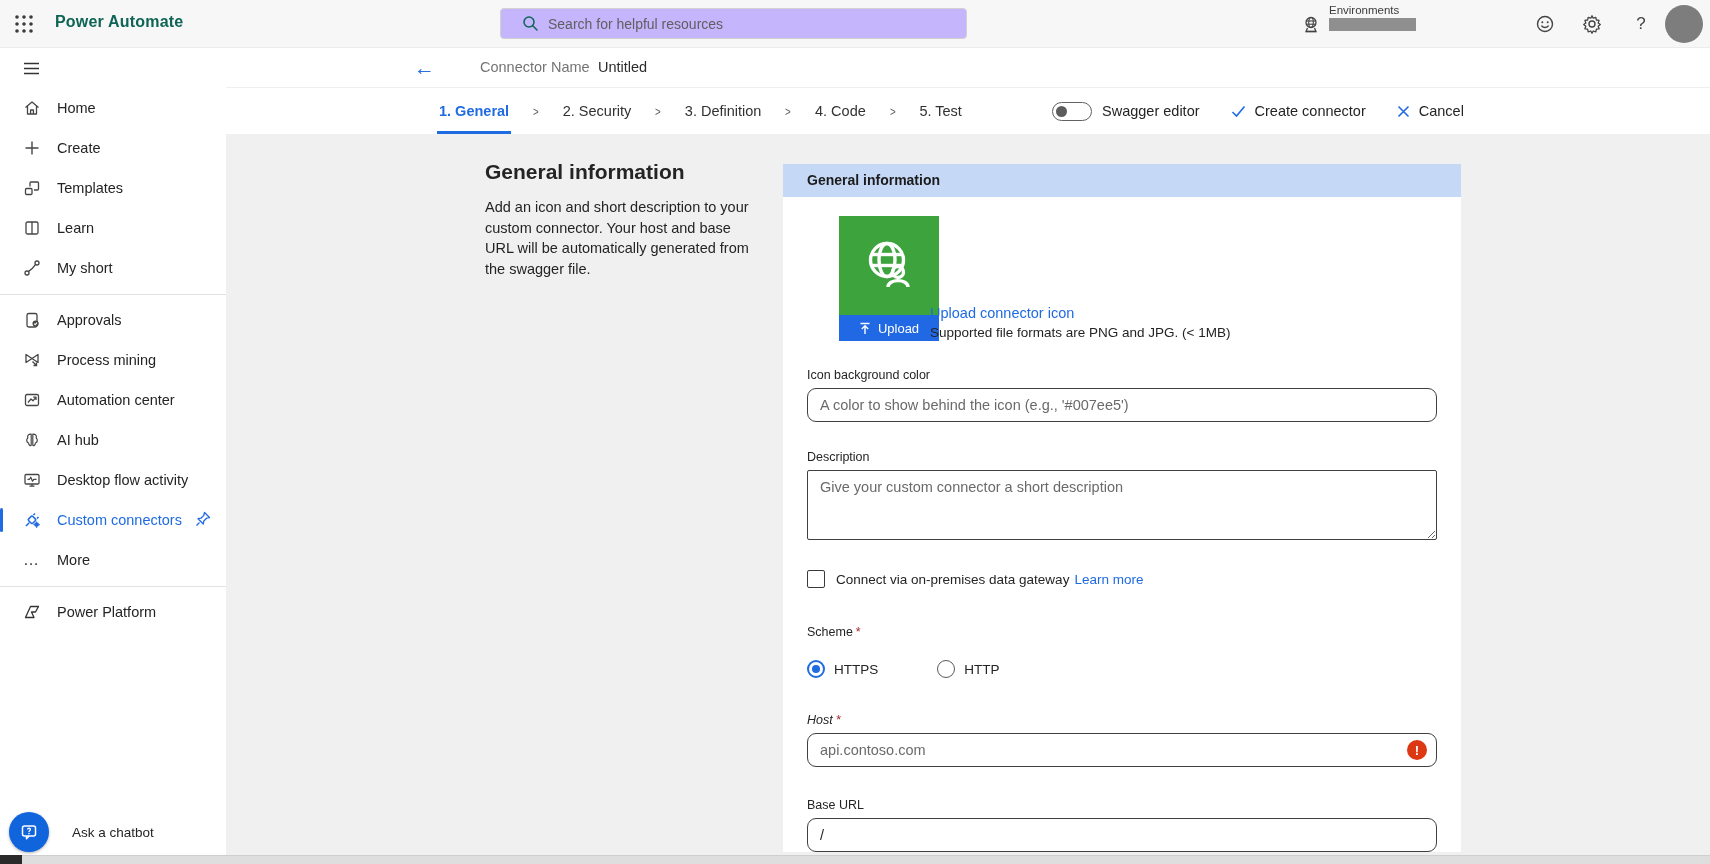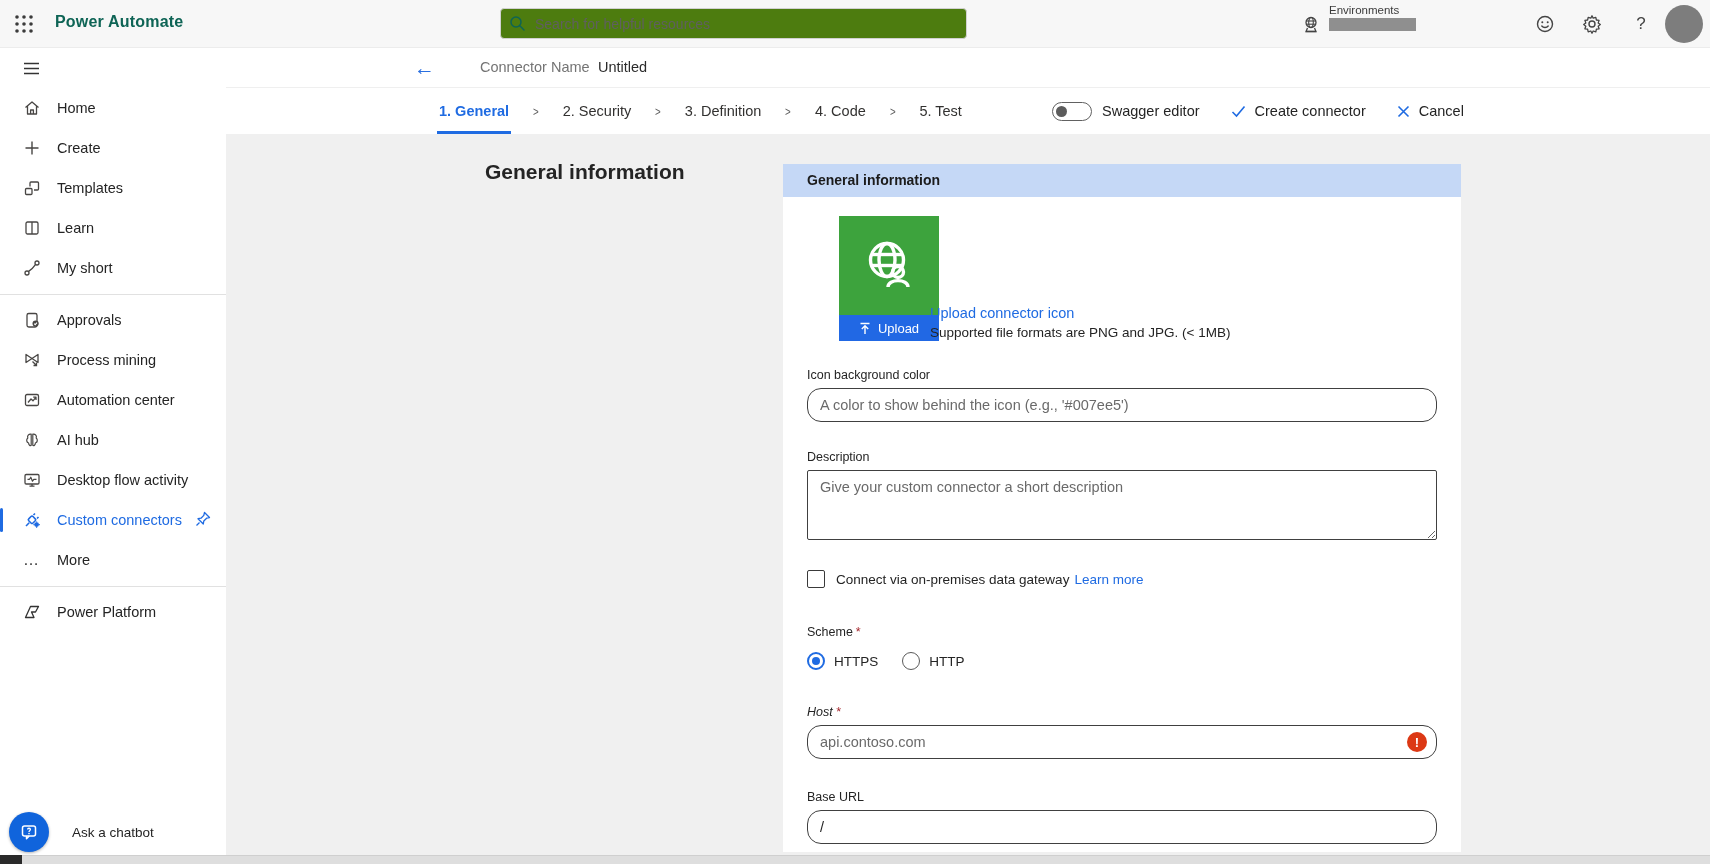--- a/index.html
+++ b/index.html
@@ -4,21 +4,21 @@
 <style>
   * { margin:0; padding:0; box-sizing:border-box; }
   html,body { width:1710px; height:864px; overflow:hidden; }
   body { font-family:"Liberation Sans", sans-serif; background:#f0f0f0; color:#242424; }
   .screen { position:relative; width:1710px; height:864px; }
 
   
   .topbar { position:absolute; left:0; top:0; width:1710px; height:48px; background:#f7f7f7; border-bottom:1px solid #ececec; z-index:5; }
   .waffle { position:absolute; left:10px; top:10px; width:28px; height:28px; display:flex; align-items:center; justify-content:center; cursor:pointer; }
   .brand { position:absolute; left:55px; top:13px; font-size:16px; font-weight:bold; color:#0e6455; letter-spacing:.2px; }
-  .search { position:absolute; left:500px; top:8px; width:467px; height:31px; background:#4d7c0f; border:1px solid #d1d1d1; border-radius:4px; display:flex; align-items:center; padding-left:8px; }
+  .search { position:absolute; left:500px; top:8px; width:467px; height:31px; background:#c4b5fd; border:1px solid #d1d1d1; border-radius:4px; display:flex; align-items:center; padding-left:21px; }
   .search input { border:none; outline:none; flex:1; font-size:14px; color:#242424; margin-left:9px; background:transparent; font-family:"Liberation Sans",sans-serif; }
   .search input::placeholder { color:#5f5f5f; }
   .env { position:absolute; left:1300px; top:4px; display:flex; align-items:flex-start; cursor:pointer; }
   .env svg { margin-top:10px; }
   .env-text { margin-left:7px; }
   .env-label { font-size:11.5px; color:#3b3b3b; }
   .env-redacted { width:87px; height:13px; background:#8f8f8f; margin-top:2px; }
   .tb-icon { position:absolute; top:9px; width:30px; height:30px; display:flex; align-items:center; justify-content:center; color:#444; cursor:pointer; }
   .help-glyph { font-size:17px; color:#444; }
   .avatar { position:absolute; left:1665px; top:5px; width:38px; height:38px; border-radius:50%; background:#7d7d7d; cursor:pointer; }
@@ -71,33 +71,33 @@
   .icon-col { width:100px;padding-left:32px; }
   .icon-preview { width:100px; height:99px; background:#3da33d; display:flex; align-items:center; justify-content:center; }
   .upload-btn { width:100px; height:26px; background:#2168e4; border:none; color:#fff; font-size:13px; display:flex; align-items:center; justify-content:center; cursor:pointer; font-family:"Liberation Sans",sans-serif; }
   .upload-btn svg { margin-right:7px; }
   .icon-side { margin-left:23px; display:flex; flex-direction:column; justify-content:flex-end; padding-bottom:1px; }
   .upload-link { color:#1f6be2; font-size:14.5px; cursor:pointer; text-decoration:none; }
   .upload-hint { margin-top:4px; font-size:13.5px; color:#242424; }
 
   .field-label { margin:27px 0 6px; font-size:12.5px; color:#242424; }
   .req { color:#a4262c; margin-left:3px; }
-  .tfield { width:100%; height:34px; border:1px solid #404040; border-radius:14px; background:#fff; padding:0 12px; font-size:14.5px; color:#242424; font-family:"Liberation Sans",sans-serif; outline:none; }
+  .tfield { width:100%; height:34px; border:1px solid #404040; border-radius:9px; background:#fff; padding:0 12px; font-size:14.5px; color:#242424; font-family:"Liberation Sans",sans-serif; outline:none; }
   .tfield::placeholder { color:#6a6a6a; }
   .tarea { width:100%; height:70px; border:1px solid #404040; border-radius:2px; background:#fff; padding:8px 12px; font-size:14.5px; color:#242424; font-family:"Liberation Sans",sans-serif; resize:vertical; outline:none; }
   .tarea::placeholder { color:#6a6a6a; }
   .d-label { margin-top:28px; }
 
   .gateway-row { margin-top:26px; display:flex; align-items:center; }
   .checkbox { width:18px; height:18px; border:1.5px solid #3a3a3a; background:#fff; border-radius:2px; cursor:pointer; }
   .gw-label { margin-left:11px; font-size:13.5px; color:#242424; }
   .gw-link { margin-left:5px; font-size:13.5px; color:#1f6be2; cursor:pointer; text-decoration:none; }
 
   .scheme-label { margin-top:37px; }
-  .radio-row { margin-top:13px; display:flex; align-items:flex-start; }
+  .radio-row { margin-top:21px; display:flex; align-items:flex-start;gap:35px; }
   .radio-opt { display:flex; align-items:center; cursor:pointer; margin-right:24px; }
   .radio { width:18px; height:18px; border-radius:50%; border:1.5px solid #5a5a5a; background:#fff; position:relative; }
   .radio.checked { border:2px solid #1f6be2; }
   .radio.checked::after { content:""; position:absolute; left:3px; top:3px; width:8px; height:8px; border-radius:50%; background:#1f6be2; }
   .radio-opt span { margin-left:9px; font-size:13.5px; color:#242424; }
 
   .host-label { margin-top:35px;font-style:italic; }
   .input-wrap { position:relative; }
   .err-badge { position:absolute; right:10px; top:7px; width:20px; height:20px; border-radius:50%; background:#dc3814; color:#fff; font-size:13px; font-weight:bold; display:flex; align-items:center; justify-content:center; }
   .base-label { margin-top:31px; }
@@ -369,20 +369,21 @@
             </svg>
           <span>Cancel</span>
         </span>
       </div>
     </div>
 
     <div class="content">
 
       <div class="left-col">
         <h2>General information</h2>
+        <p>Add an icon and short description to your custom connector. Your host and base URL will be automatically generated from the swagger file.</p>
       </div>
 
       <section class="panel">
         <div class="panel-header">General information</div>
         <div class="panel-body">
 
           <div class="icon-row">
             <div class="icon-col">
               <div class="icon-preview">
                 <svg width="62" height="62" viewBox="0 0 62 62">

